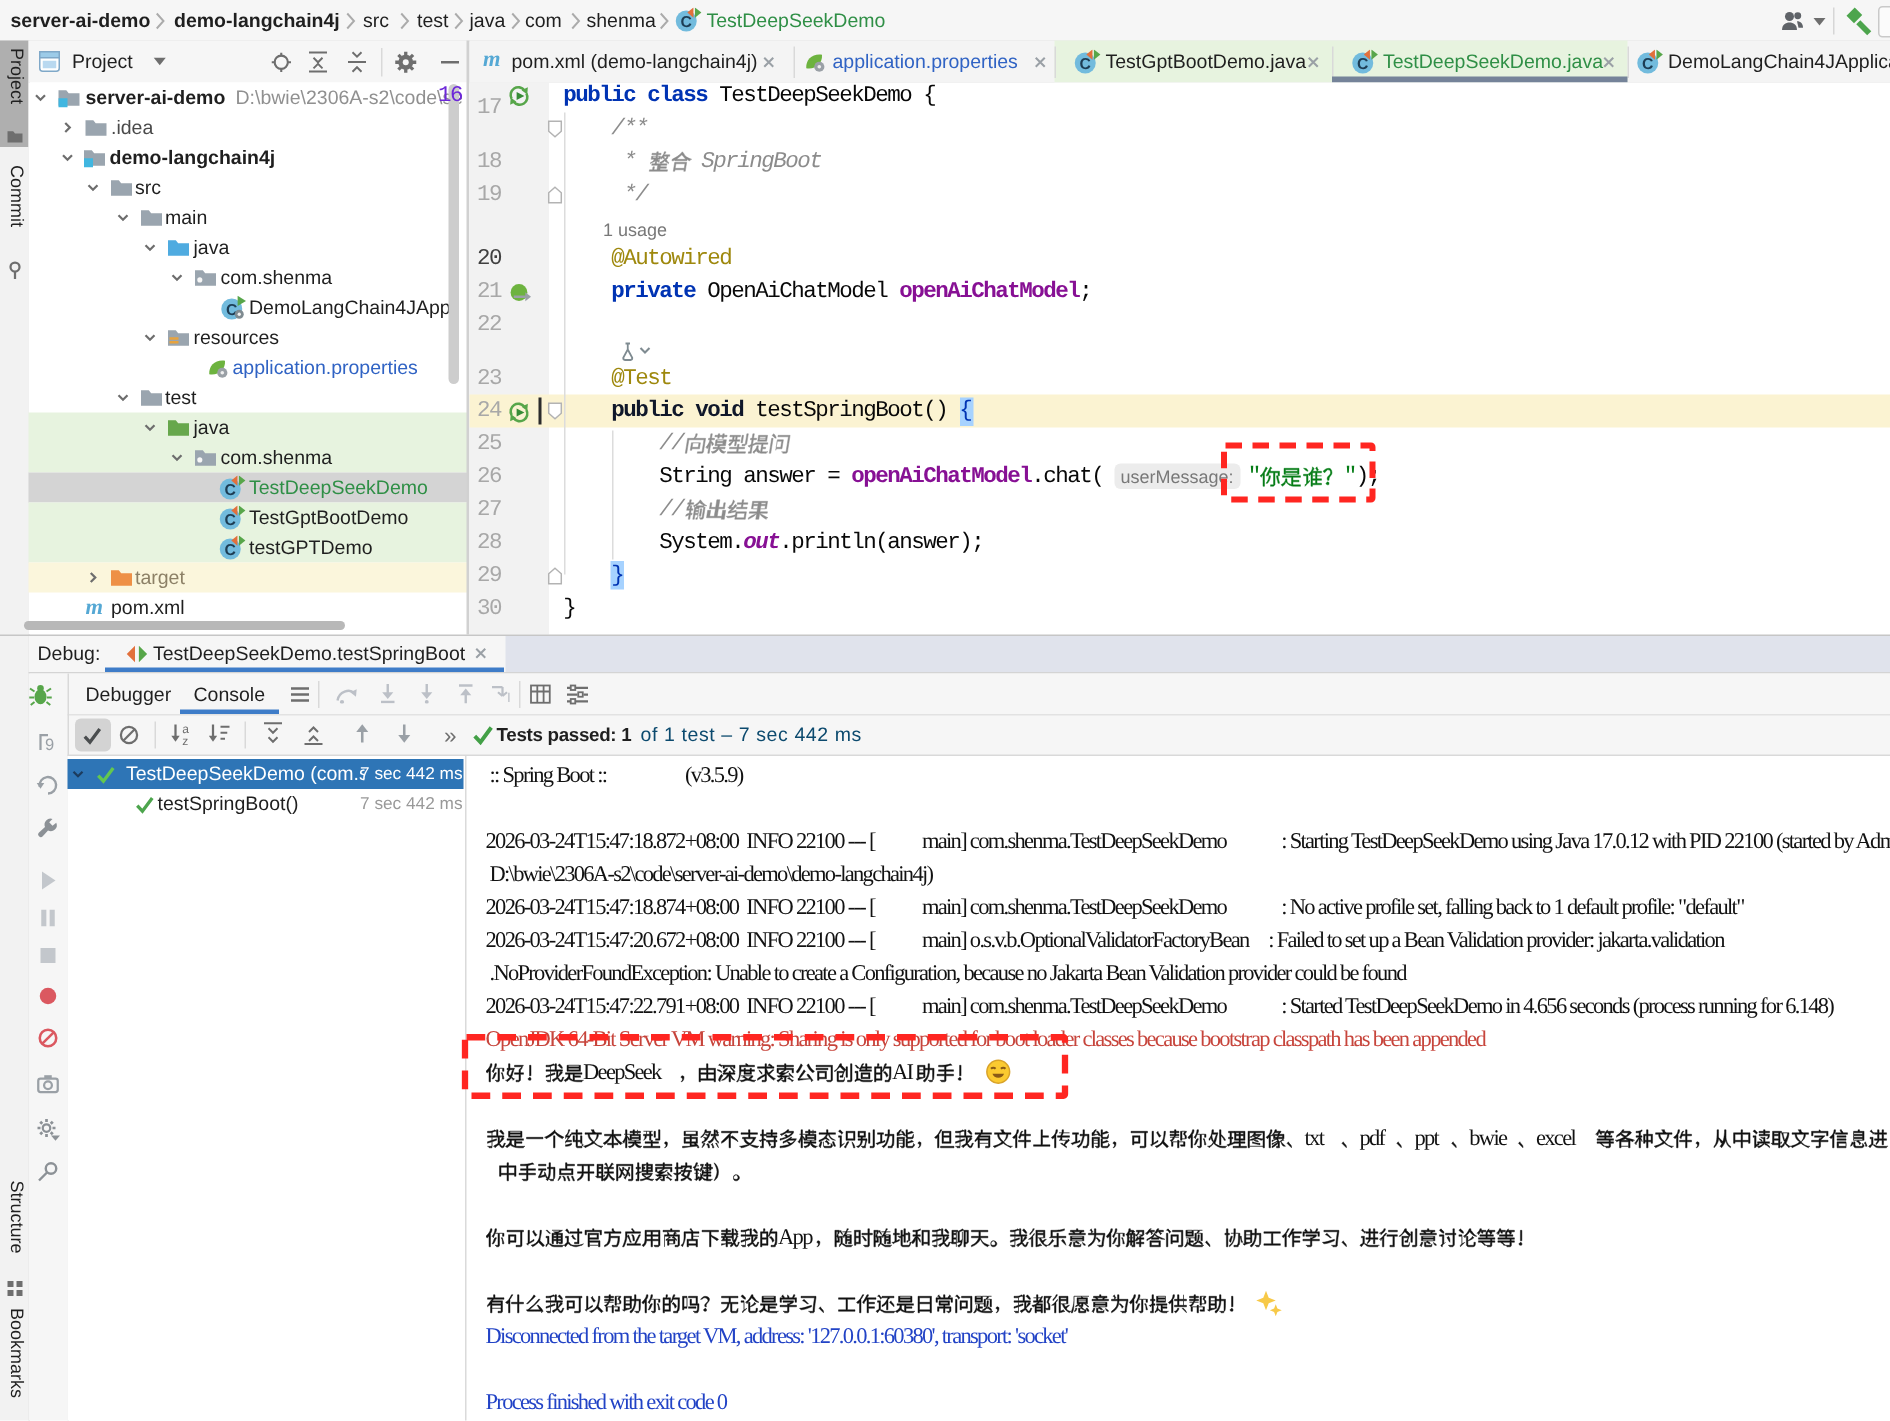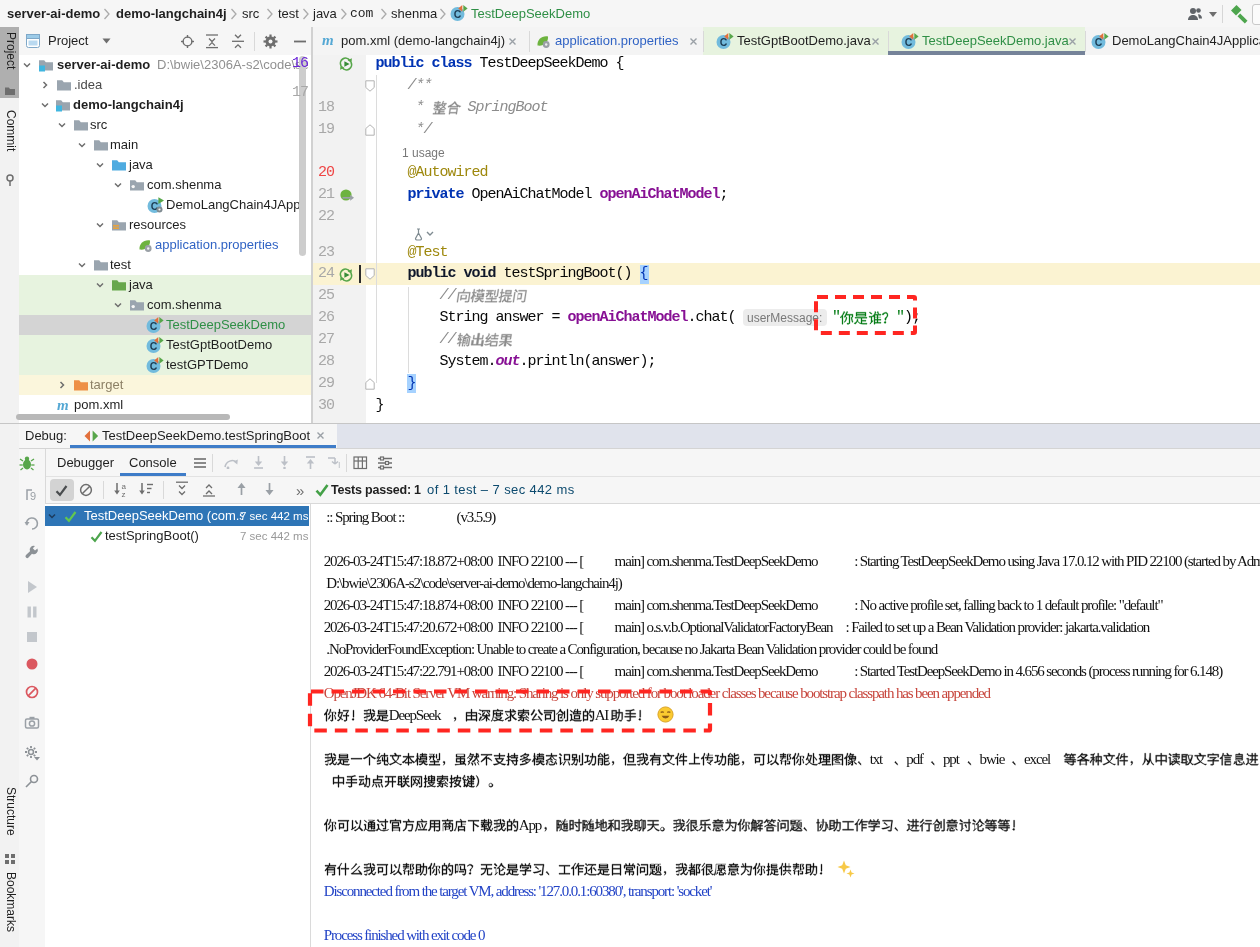--- a/index.html
+++ b/index.html
@@ -22,21 +22,21 @@
     <polyline points="1.5,1 6,6 1.5,11" fill="none" stroke="#ABABAB" stroke-width="1.3"></polyline>
   </svg>
 <div class="a s" style="left:278px;top:4px;">test</div>
 <svg class="a" style="left:302px;top:8px;" width="8" height="12">
     <polyline points="1.5,1 6,6 1.5,11" fill="none" stroke="#ABABAB" stroke-width="1.3"></polyline>
   </svg>
 <div class="a s" style="left:313px;top:4px;">java</div>
 <svg class="a" style="left:340px;top:8px;" width="8" height="12">
     <polyline points="1.5,1 6,6 1.5,11" fill="none" stroke="#ABABAB" stroke-width="1.3"></polyline>
   </svg>
-<div class="a s" style="left:350px;top:4px;font-family:Liberation Mono, monospace;">com</div>
+<div class="a s" style="left:350px;top:4px;">com</div>
 <svg class="a" style="left:380px;top:8px;" width="8" height="12">
     <polyline points="1.5,1 6,6 1.5,11" fill="none" stroke="#ABABAB" stroke-width="1.3"></polyline>
   </svg>
 <div class="a s" style="left:391px;top:4px;">shenma</div>
 <svg class="a" style="left:439px;top:8px;" width="8" height="12">
     <polyline points="1.5,1 6,6 1.5,11" fill="none" stroke="#ABABAB" stroke-width="1.3"></polyline>
   </svg>
 <svg class="a" style="left:450px;top:5px;" width="18" height="17">
     <circle cx="7.5" cy="9" r="7" fill="#72BBDD"></circle>
     <text x="7.5" y="12.7" text-anchor="middle" font-family="Liberation Sans" font-size="10.5" font-weight="bold" fill="#1D3D54">C</text>
@@ -316,24 +316,24 @@
     <circle cx="7.5" cy="9" r="7" fill="#72BBDD"></circle>
     <text x="7.5" y="12.7" text-anchor="middle" font-family="Liberation Sans" font-size="10.5" font-weight="bold" fill="#1D3D54">C</text>
     <polygon points="12.3,0 12.3,6.8 8.2,3.4" fill="#E2703C"></polygon>
     <polygon points="13.3,0 17.6,3.4 13.3,6.8" fill="#57A64A"></polygon>
   </svg>
 <div class="a s" style="left:1112px;top:31px;width:148px;overflow:hidden">DemoLangChain4JApplicati</div>
 <div class="a" style="left:313px;top:55px;width:947px;height:368px;background:#FFF"></div>
 <div class="a" style="left:313px;top:55px;width:53px;height:368px;background:#F2F2F2"></div>
 <div class="a" style="left:313px;top:263px;width:947px;height:22px;background:#FBF3D2"></div>
 <div class="a e" style="left:292px;top:52.5px;width:42px;color:#6d28d9">16</div>
-<div class="a e" style="left:292px;top:82px;width:42px;color:#A8A8A8">17</div>
+<div class="a e" style="left:292px;top:61px;width:42px;text-align:right;color:#A8A8A8">17</div>
 <div class="a e" style="left:292px;top:96.5px;width:42px;text-align:right;color:#A8A8A8">18</div>
 <div class="a e" style="left:292px;top:118.5px;width:42px;text-align:right;color:#A8A8A8">19</div>
-<div class="a e" style="left:292px;top:162px;width:42px;text-align:right;color:#ef4444">20</div>
+<div class="a e" style="left:292px;top:162px;width:42px;text-align:right;color:#404040">20</div>
 <div class="a e" style="left:292px;top:184px;width:42px;text-align:right;color:#A8A8A8">21</div>
 <div class="a e" style="left:292px;top:206px;width:42px;text-align:right;color:#A8A8A8">22</div>
 <div class="a e" style="left:292px;top:241.5px;width:42px;text-align:right;color:#A8A8A8">23</div>
 <div class="a e" style="left:292px;top:263px;width:42px;text-align:right;color:#A8A8A8">24</div>
 <div class="a e" style="left:292px;top:285px;width:42px;text-align:right;color:#A8A8A8">25</div>
 <div class="a e" style="left:292px;top:307px;width:42px;text-align:right;color:#A8A8A8">26</div>
 <div class="a e" style="left:292px;top:329px;width:42px;text-align:right;color:#A8A8A8">27</div>
 <div class="a e" style="left:292px;top:351px;width:42px;text-align:right;color:#A8A8A8">28</div>
 <div class="a e" style="left:292px;top:372.5px;width:42px;text-align:right;color:#A8A8A8">29</div>
 <div class="a e" style="left:292px;top:394.5px;width:42px;text-align:right;color:#A8A8A8">30</div>

